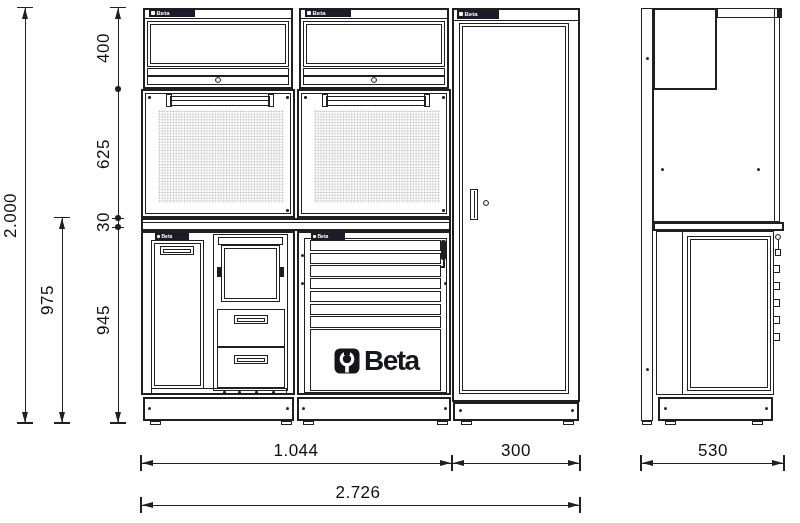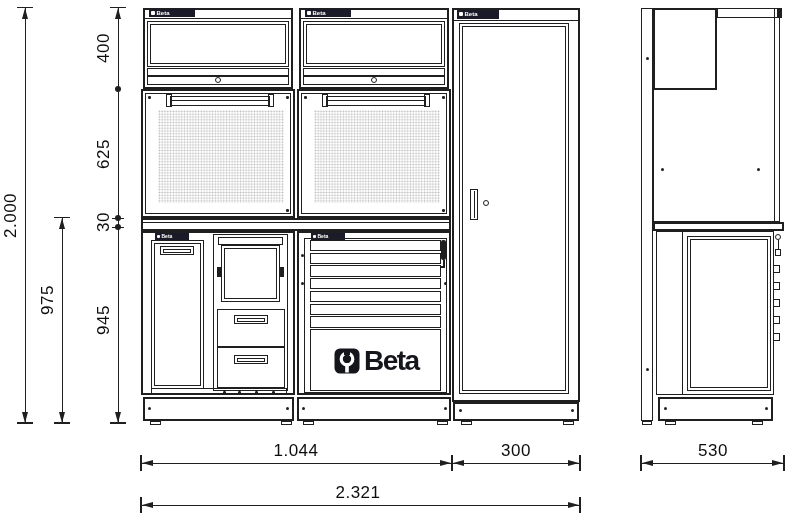--- a/index.html
+++ b/index.html
@@ -272,16 +272,16 @@
     <div class="arr" style="left:772px;top:459.5px"></div>
     <div class="hlab" style="left:671px;top:441px;width:84px">530</div>
   </div>
 
   <div>
     <div class="a f" style="left:141px;top:504.5px;width:439px;height:1.5px"></div>
     <div class="a f" style="left:140px;top:497px;width:1.5px;height:16px"></div>
     <div class="a f" style="left:579px;top:497px;width:1.5px;height:16px"></div>
     <div class="arl" style="left:142px;top:501.5px"></div>
     <div class="arr" style="left:568px;top:501.5px"></div>
-    <div class="hlab" style="left:303px;top:483px;width:110px">2.321</div>
+    <div class="hlab" style="left:303px;top:483px;width:110px">2.726</div>
   </div>
 
 </div>
 
 </body></html>

